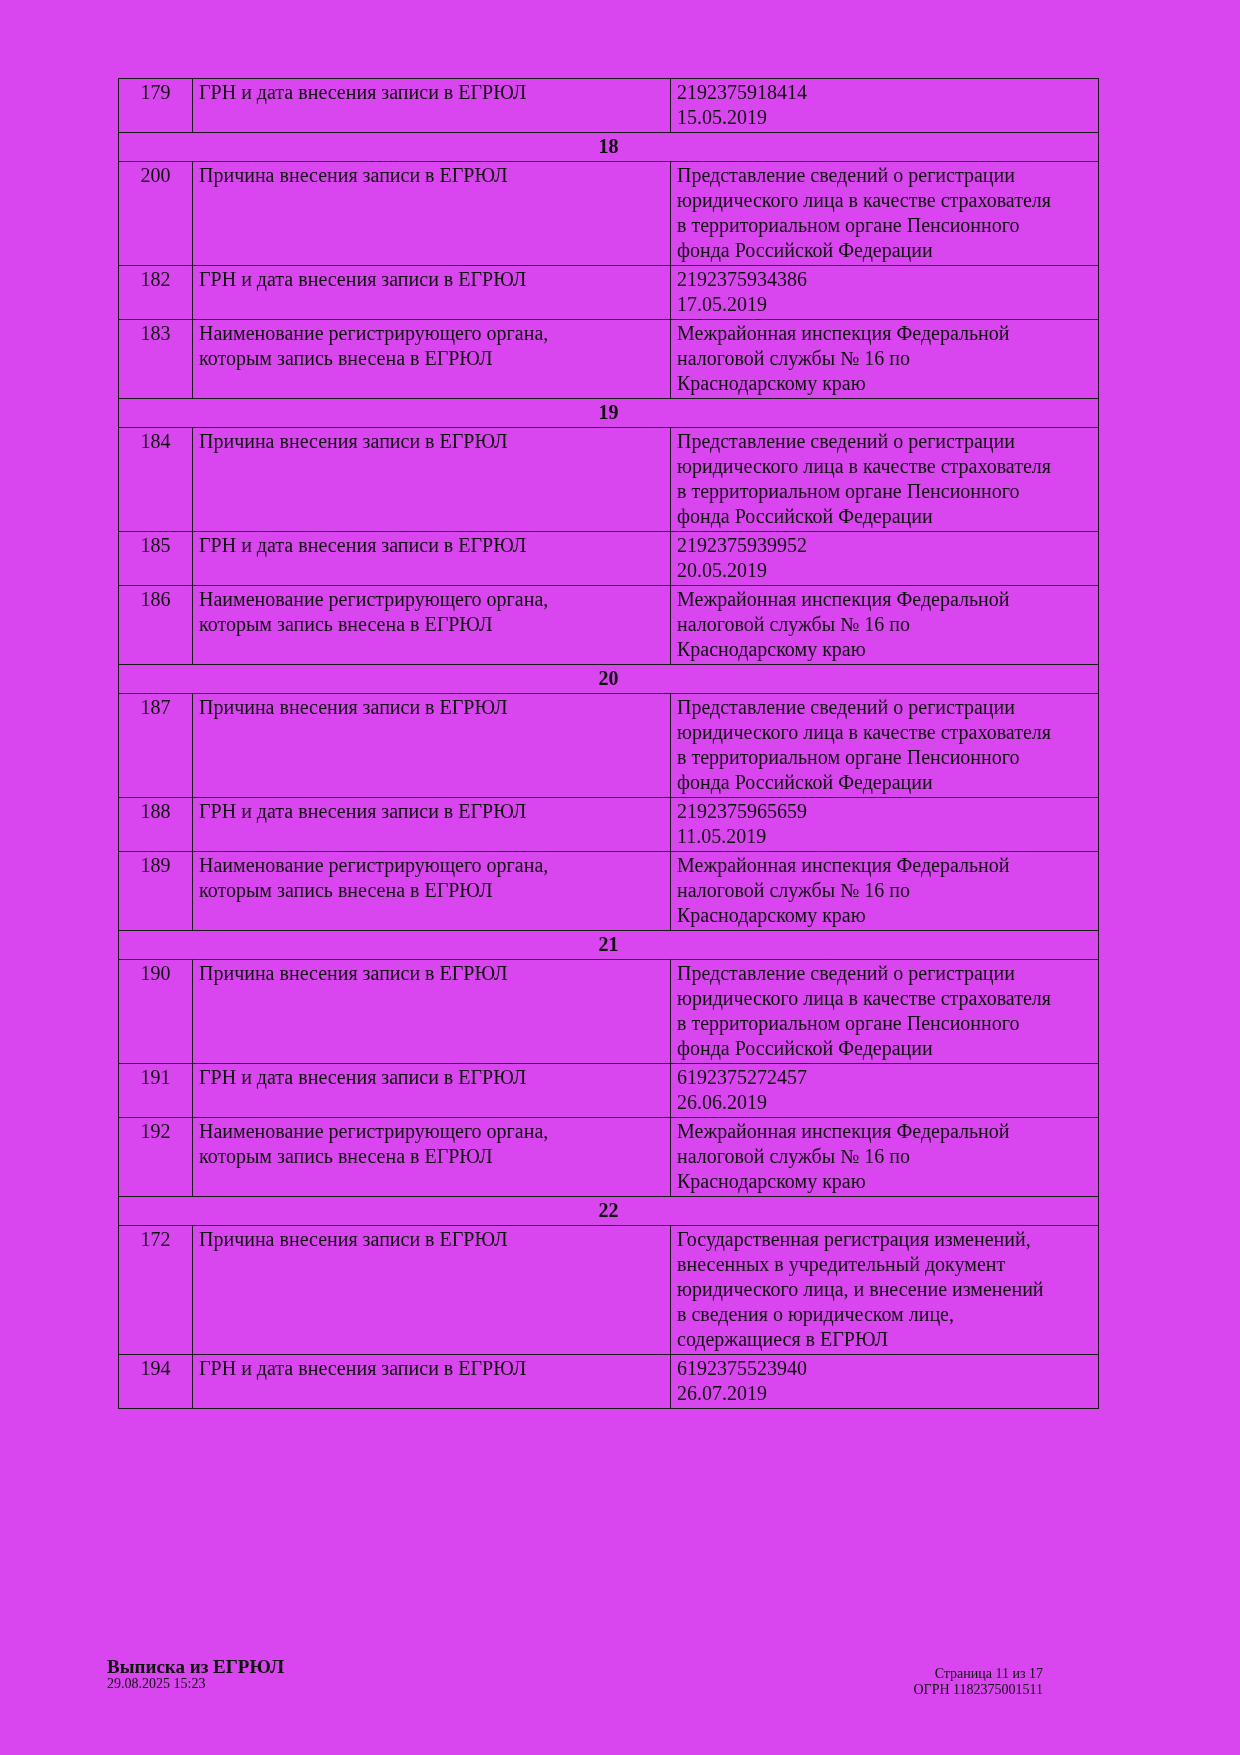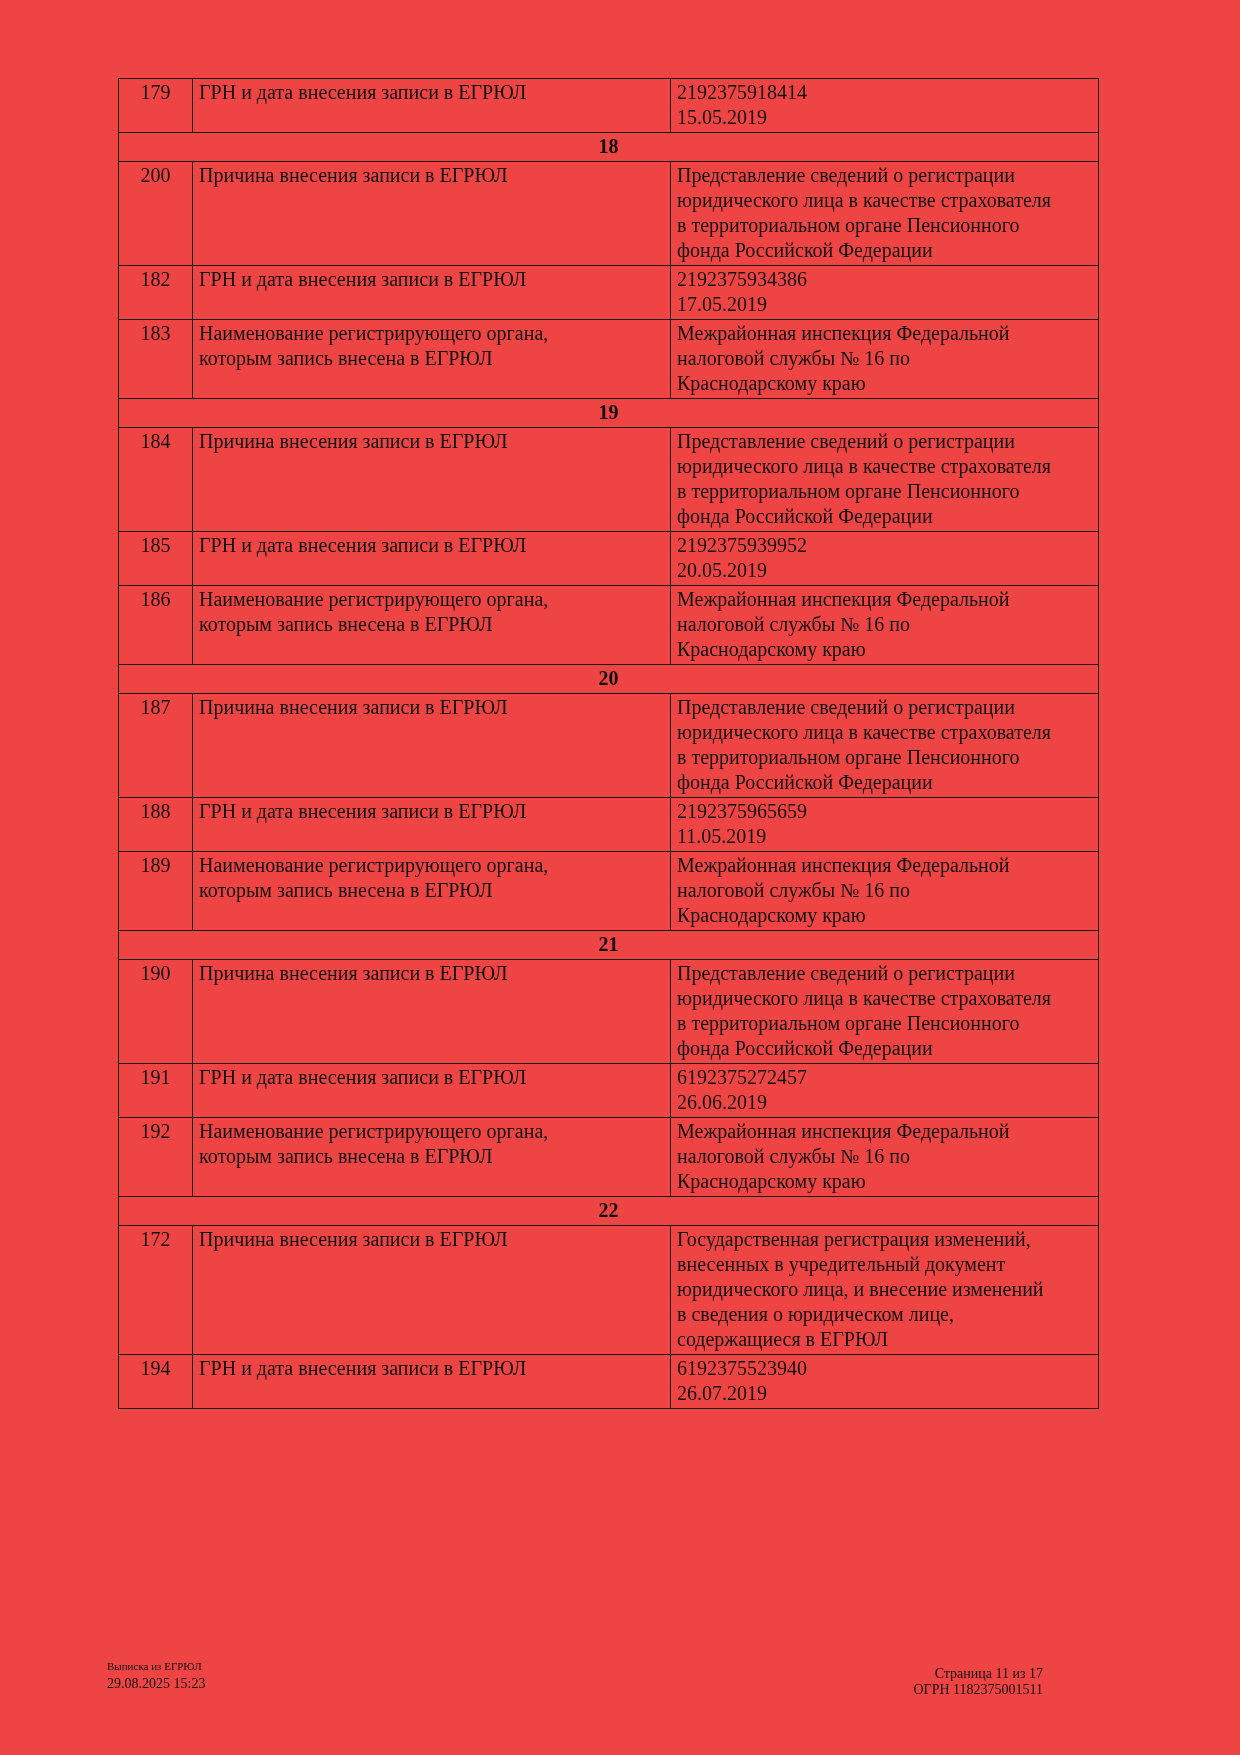--- a/index.html
+++ b/index.html
@@ -1,21 +1,21 @@
 <!DOCTYPE html>
 <html><head>
 <meta charset="utf-8">
 <style>
   * { box-sizing: border-box; }
   html, body { margin: 0; padding: 0; background: #ffffff; }
   .page {
     position: relative;
     width: 1240px;
     height: 1755px;
-    background: #ef4444;
+    background: #d946ef;
     font-family: "Liberation Serif", "DejaVu Serif", serif;
     color: #111111;
     overflow: hidden;
   }
   table.egrul {
     position: absolute;
     left: 118px;
     top: 78px;
     width: 980px;
     border-collapse: collapse;
@@ -47,21 +47,21 @@
     top: 1658px;
     width: 936px;
     height: 46px;
     font-size: 14px;
     line-height: 17px;
   }
   .footer-left {
     position: absolute;
     left: 0; top: 0;
   }
-  .footer-title { font-weight: normal; font-size: 11px; }
+  .footer-title { font-weight: bold; font-size: 19px; }
   .footer-center {
     position: absolute;
     left: 0; right: 0; bottom: 6px;
     text-align: right;
   }
   .footer-right {
     position: absolute;
     right: 0; bottom: 22px;
     text-align: right;
   }

